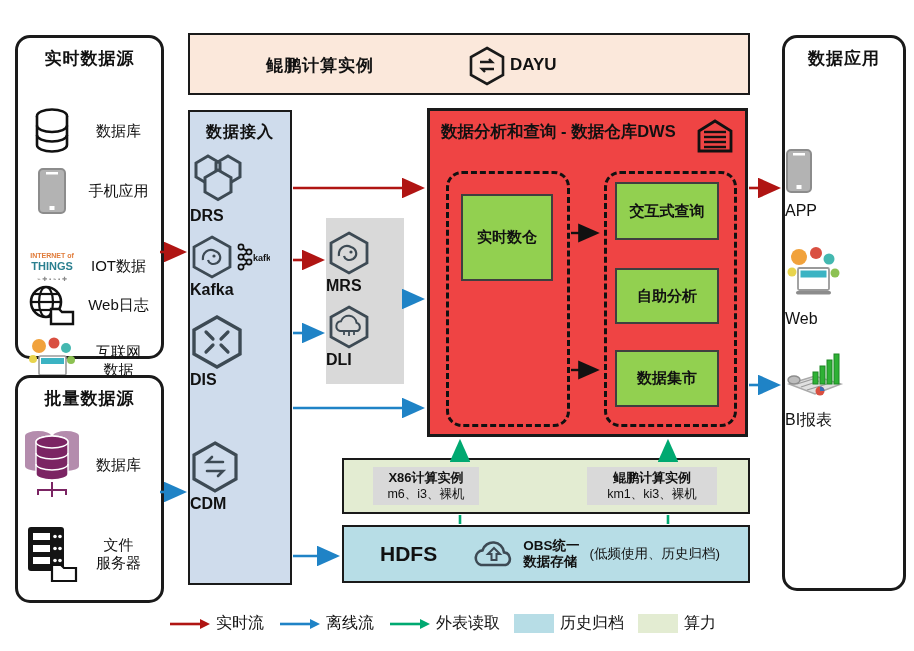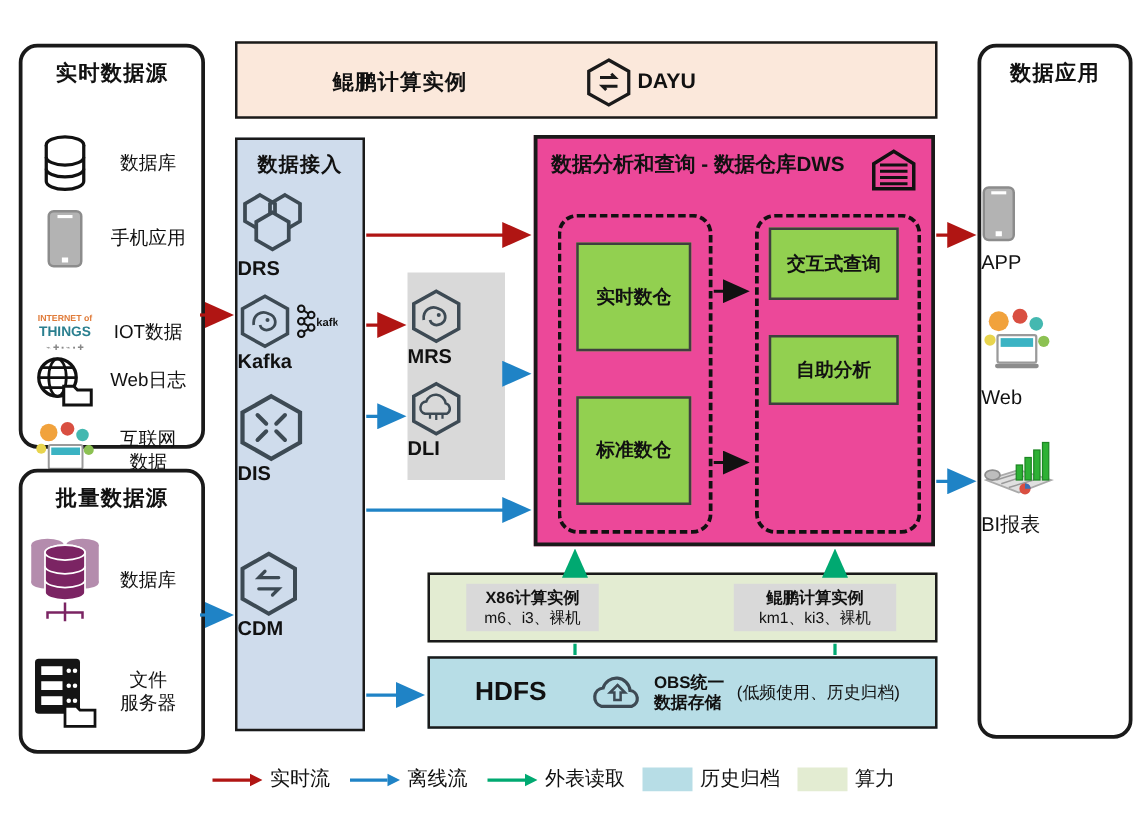--- a/index.html
+++ b/index.html
@@ -8,21 +8,21 @@
   .abs{position:absolute;}
   .panel{position:absolute;background:#fff;border:3px solid #1a1a1a;border-radius:15px;}
   .ptitle{position:absolute;left:0;right:0;top:9px;text-align:center;font-weight:bold;font-size:17px;letter-spacing:1px;}
   .srow{position:absolute;left:6px;right:4px;display:flex;align-items:center;}
   .srow .ic{width:56px;display:flex;justify-content:center;flex-shrink:0;}
   .srow .lb{flex:1;text-align:center;font-size:15px;line-height:18px;}
   .col{position:absolute;left:188px;top:110px;width:104px;height:475px;background:#cfdcec;border:2px solid #1a1a1a;box-sizing:border-box;}
   .colitem{position:absolute;left:0;width:100%;display:flex;flex-direction:column;align-items:flex-start;}
   .collbl{font-weight:bold;font-size:16px;margin-top:1px;}
   .grayproc{position:absolute;left:326px;top:218px;width:78px;height:166px;background:#d9d9d9;}
-  .yellow{position:absolute;left:427px;top:108px;width:321px;height:329px;background:#ec4899;border:3px solid #1a1a1a;box-sizing:border-box;}
+  .yellow{position:absolute;left:427px;top:108px;width:321px;height:329px;background:#ef4444;border:3px solid #1a1a1a;box-sizing:border-box;}
   .dashedgrp{position:absolute;border:3px dashed #111;border-radius:16px;}
   .greenbox{position:absolute;background:#92d050;border:2px solid #3f3f3f;display:flex;align-items:center;justify-content:center;
             font-weight:bold;font-size:15px;color:#111;box-sizing:border-box;}
   .bar{position:absolute;left:342px;width:408px;border:2px solid #1a1a1a;box-sizing:border-box;}
   .instbox{position:absolute;background:#d9d9d9;text-align:center;font-size:12.5px;line-height:16px;padding-top:3px;box-sizing:border-box;}
   .instbox b{font-size:13px;}
   .legend{position:absolute;left:168px;top:613px;display:flex;align-items:center;gap:14px;font-size:16px;}
   .legend .li{display:flex;align-items:center;gap:6px;}
   .sw{width:40px;height:19px;display:inline-block;}
   svg{display:block;}
@@ -274,29 +274,29 @@
           </g>
       </svg>
     </span>
 
     <div class="dashedgrp" style="left:16px;top:60px;width:118px;height:250px;"></div>
     <div class="dashedgrp" style="left:174px;top:60px;width:127px;height:250px;"></div>
 
     <div class="greenbox" style="left:31px;top:83px;width:92px;height:87px;">
       <span>实时数仓</span>
     </div>
-    <div class="greenbox" style="left:31px;top:206px;width:92px;height:87px;">
-      <span>标准数仓</span>
-    </div>
 
     <div class="greenbox" style="left:185px;top:71px;width:104px;height:58px;">
       <span>交互式查询</span>
     </div>
     <div class="greenbox" style="left:185px;top:157px;width:104px;height:56px;">
       <span>自助分析</span>
+    </div>
+    <div class="greenbox" style="left:185px;top:239px;width:104px;height:57px;">
+      <span>数据集市</span>
     </div>
   </div>
 
   <div class="bar" style="top:458px;height:56px;background:#e3ecd2;">
     <div class="instbox" style="left:29px;top:7px;width:106px;height:38px;">
       <b>X86计算实例</b><br>
       <span>m6、i3、裸机</span>
     </div>
     <div class="instbox" style="left:243px;top:7px;width:130px;height:38px;">
       <b>鲲鹏计算实例</b><br>

